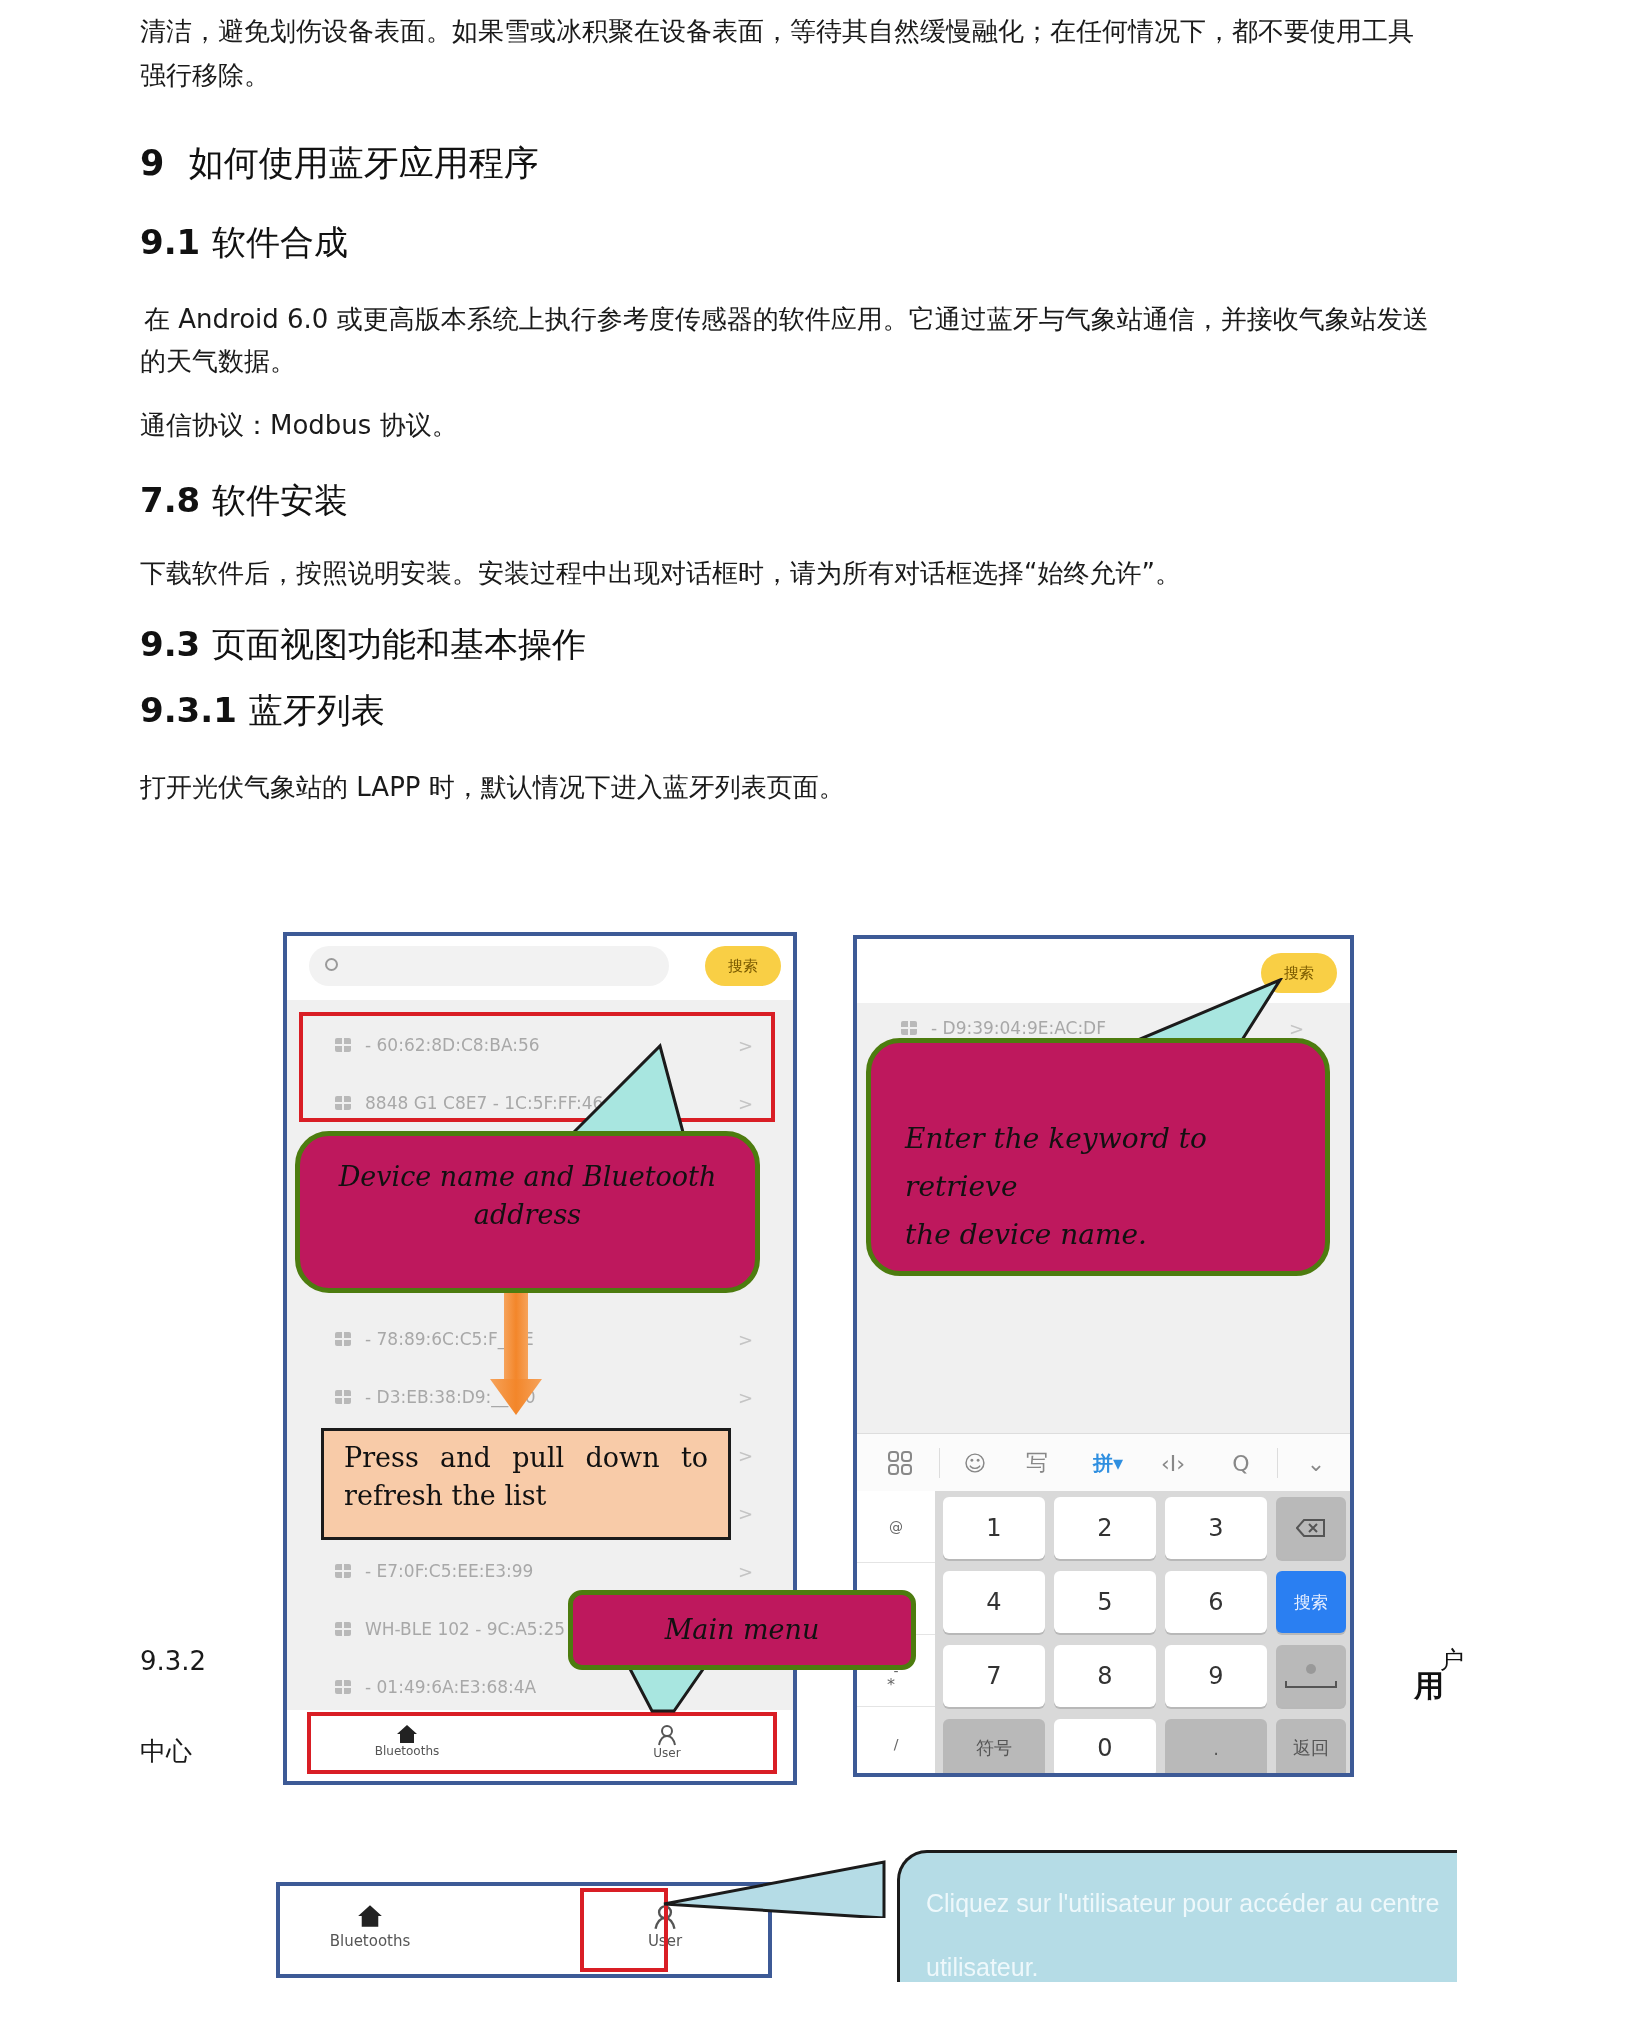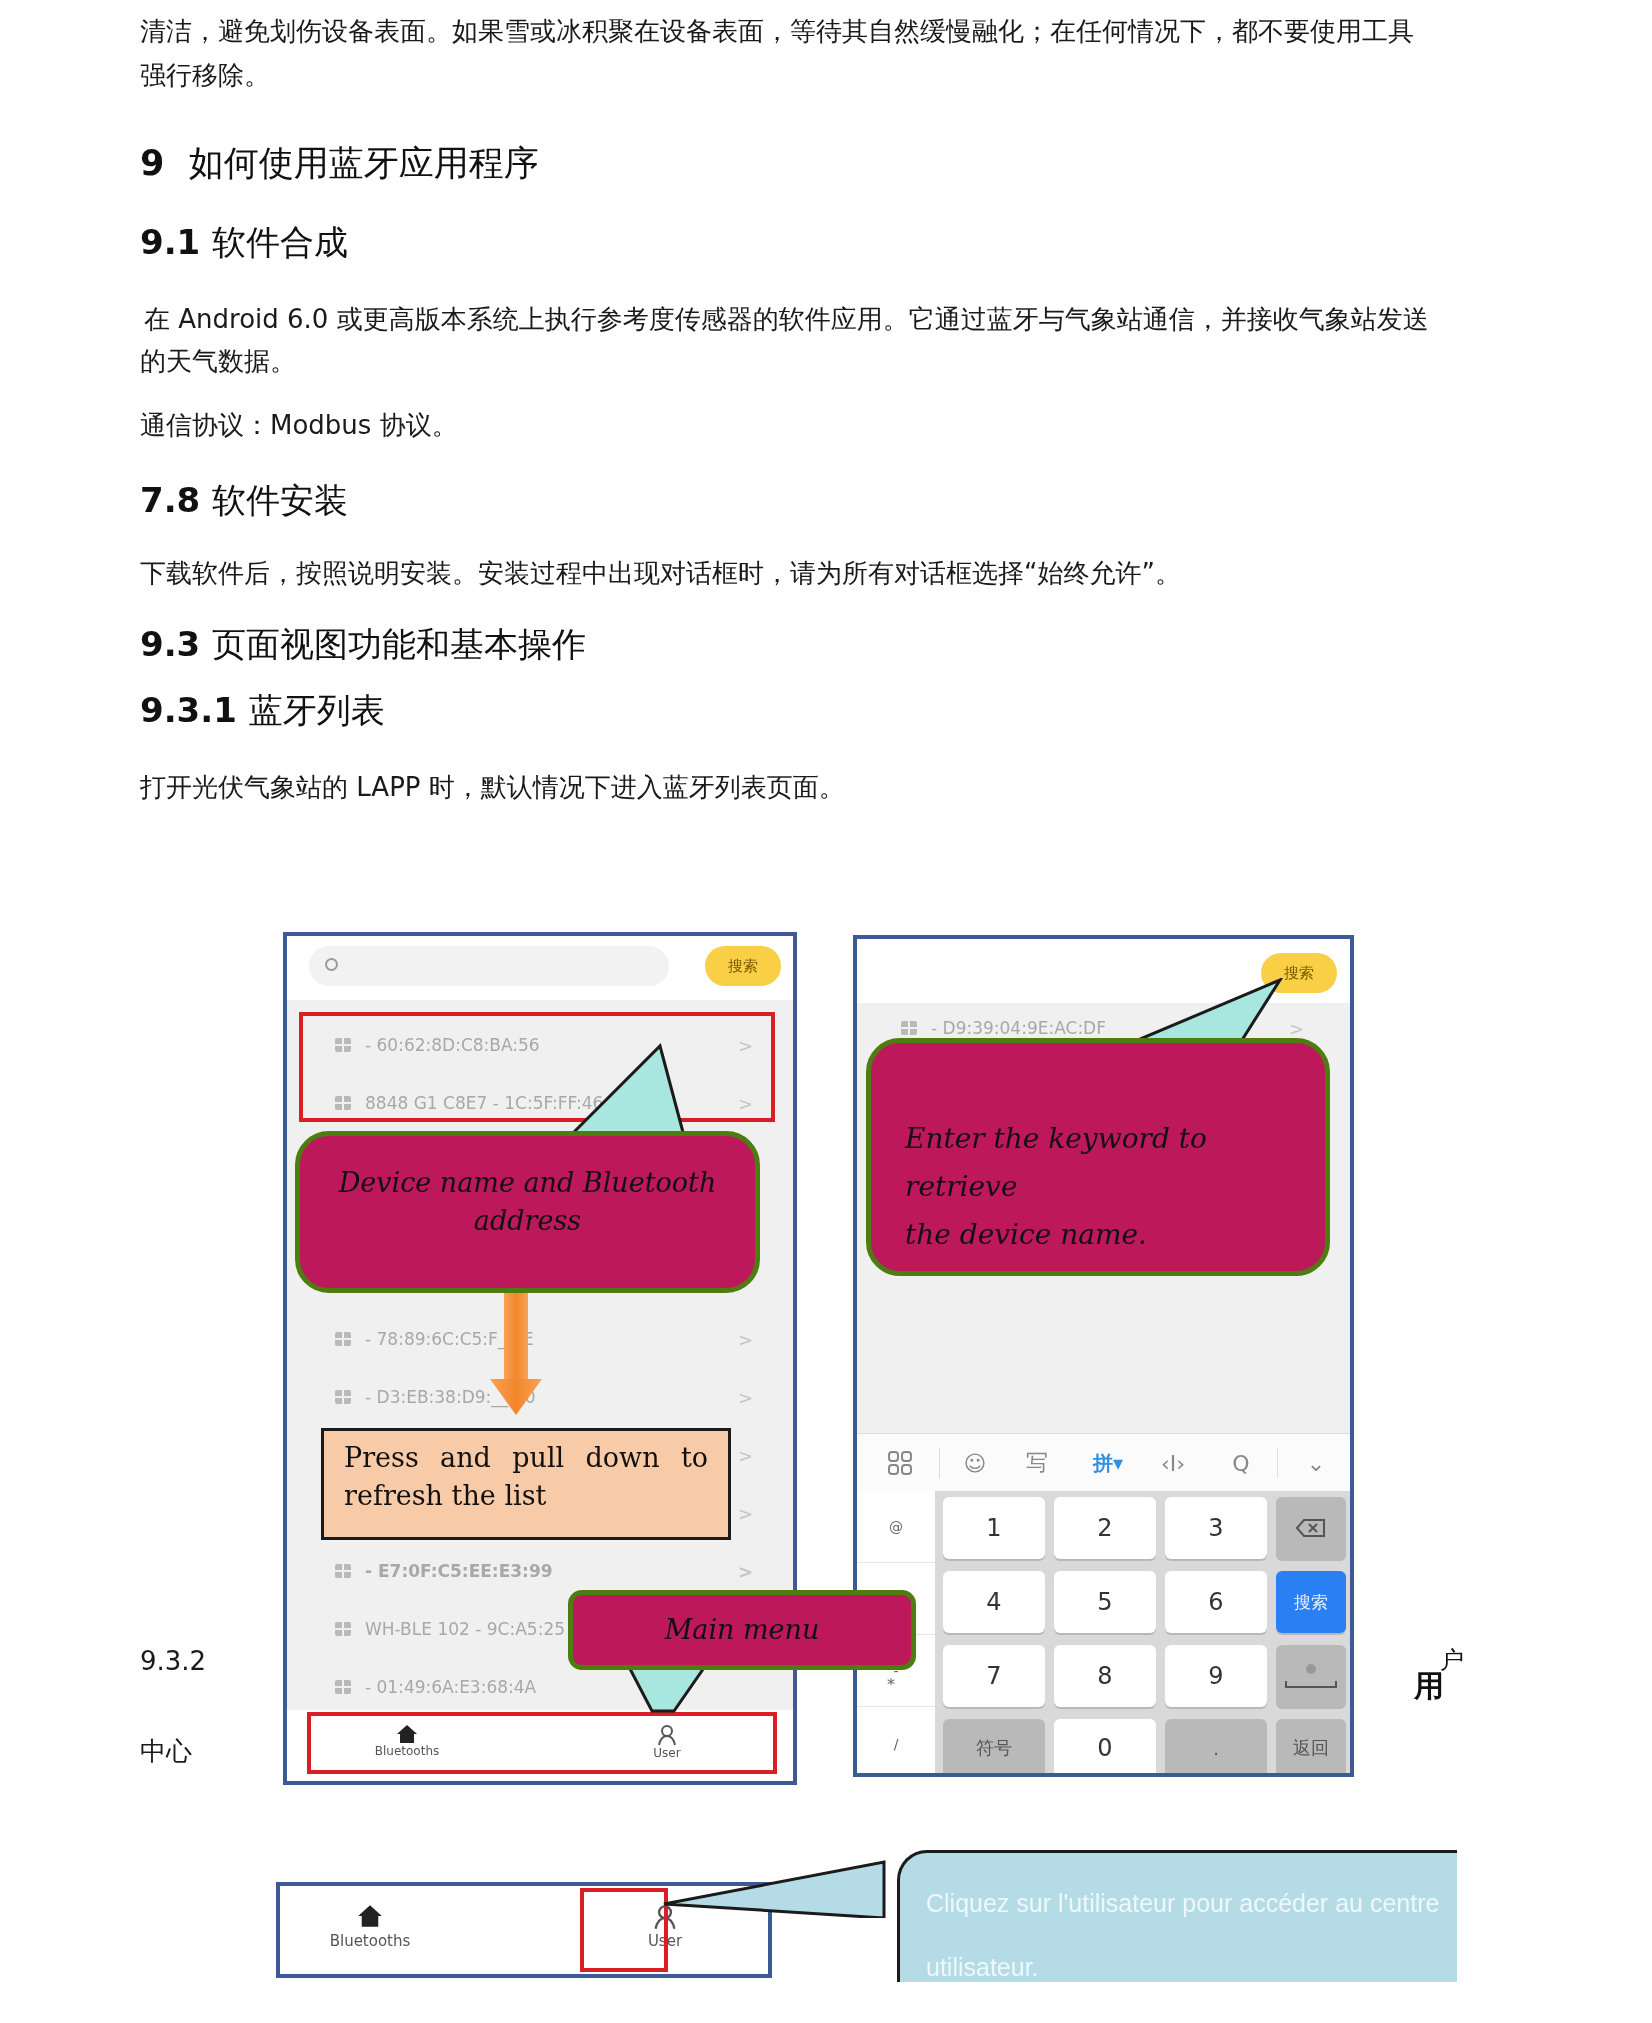--- a/index.html
+++ b/index.html
@@ -119,21 +119,21 @@
     <span class="chev">&gt;</span>
   </div>
   <div class="dev-row" style="top:490px;">
     <span class="dev-icon"></span>
     <span class="dev-label">- 55:68:40:BC:F7:5C</span>
     <span class="chev">&gt;</span>
   </div>
   <div class="dev-row" style="top:548px;">
     <span class="chev">&gt;</span>
   </div>
-  <div class="dev-row" style="top:606px;font-weight:bold;">
+  <div class="dev-row" style="top:606px;">
     <span class="dev-icon"></span>
     <span class="dev-label">- E7:0F:C5:EE:E3:99</span>
     <span class="chev">&gt;</span>
   </div>
   <div class="dev-row" style="top:664px;">
     <span class="dev-icon"></span>
     <span class="dev-label">WH-BLE 102 - 9C:A5:25</span>
   </div>
   <div class="dev-row" style="top:722px;">
     <span class="dev-icon"></span>
@@ -156,21 +156,21 @@
     </div>
   </div>
 
   <div class="red-box" style="left:12px; top:76px; width:476px; height:110px;"></div>
   <div class="red-box" style="left:20px; top:776px; width:470px; height:62px;"></div>
 </div>
 
 <svg class="callout-tail" style="position:absolute; left:560px; top:1044px;" width="130" height="92" viewBox="0 0 130 92">
   <path d="M10 92 L100 2 L124 92" fill="#a8e6e0" stroke="#1b1b1b" stroke-width="3"></path>
 </svg>
-<div class="callout" style="left:295px; top:1131px; width:465px; height:162px; text-align:center; padding-top:28px;">
+<div class="callout" style="left:295px; top:1131px; width:465px; height:162px; text-align:center; padding-top:22px;">
   <div class="callout-text">Device name and Bluetooth</div>
   <div class="callout-text">address</div>
 </div>
 
 <svg style="position:absolute; left:488px; top:1293px;" width="56" height="130" viewBox="0 0 56 130">
   <defs>
       <linearGradient id="og" x1="0" x2="1">
         <stop offset="0" stop-color="#f6a35b"></stop>
         <stop offset="0.5" stop-color="#f3862a"></stop>
         <stop offset="1" stop-color="#f6a35b"></stop>

